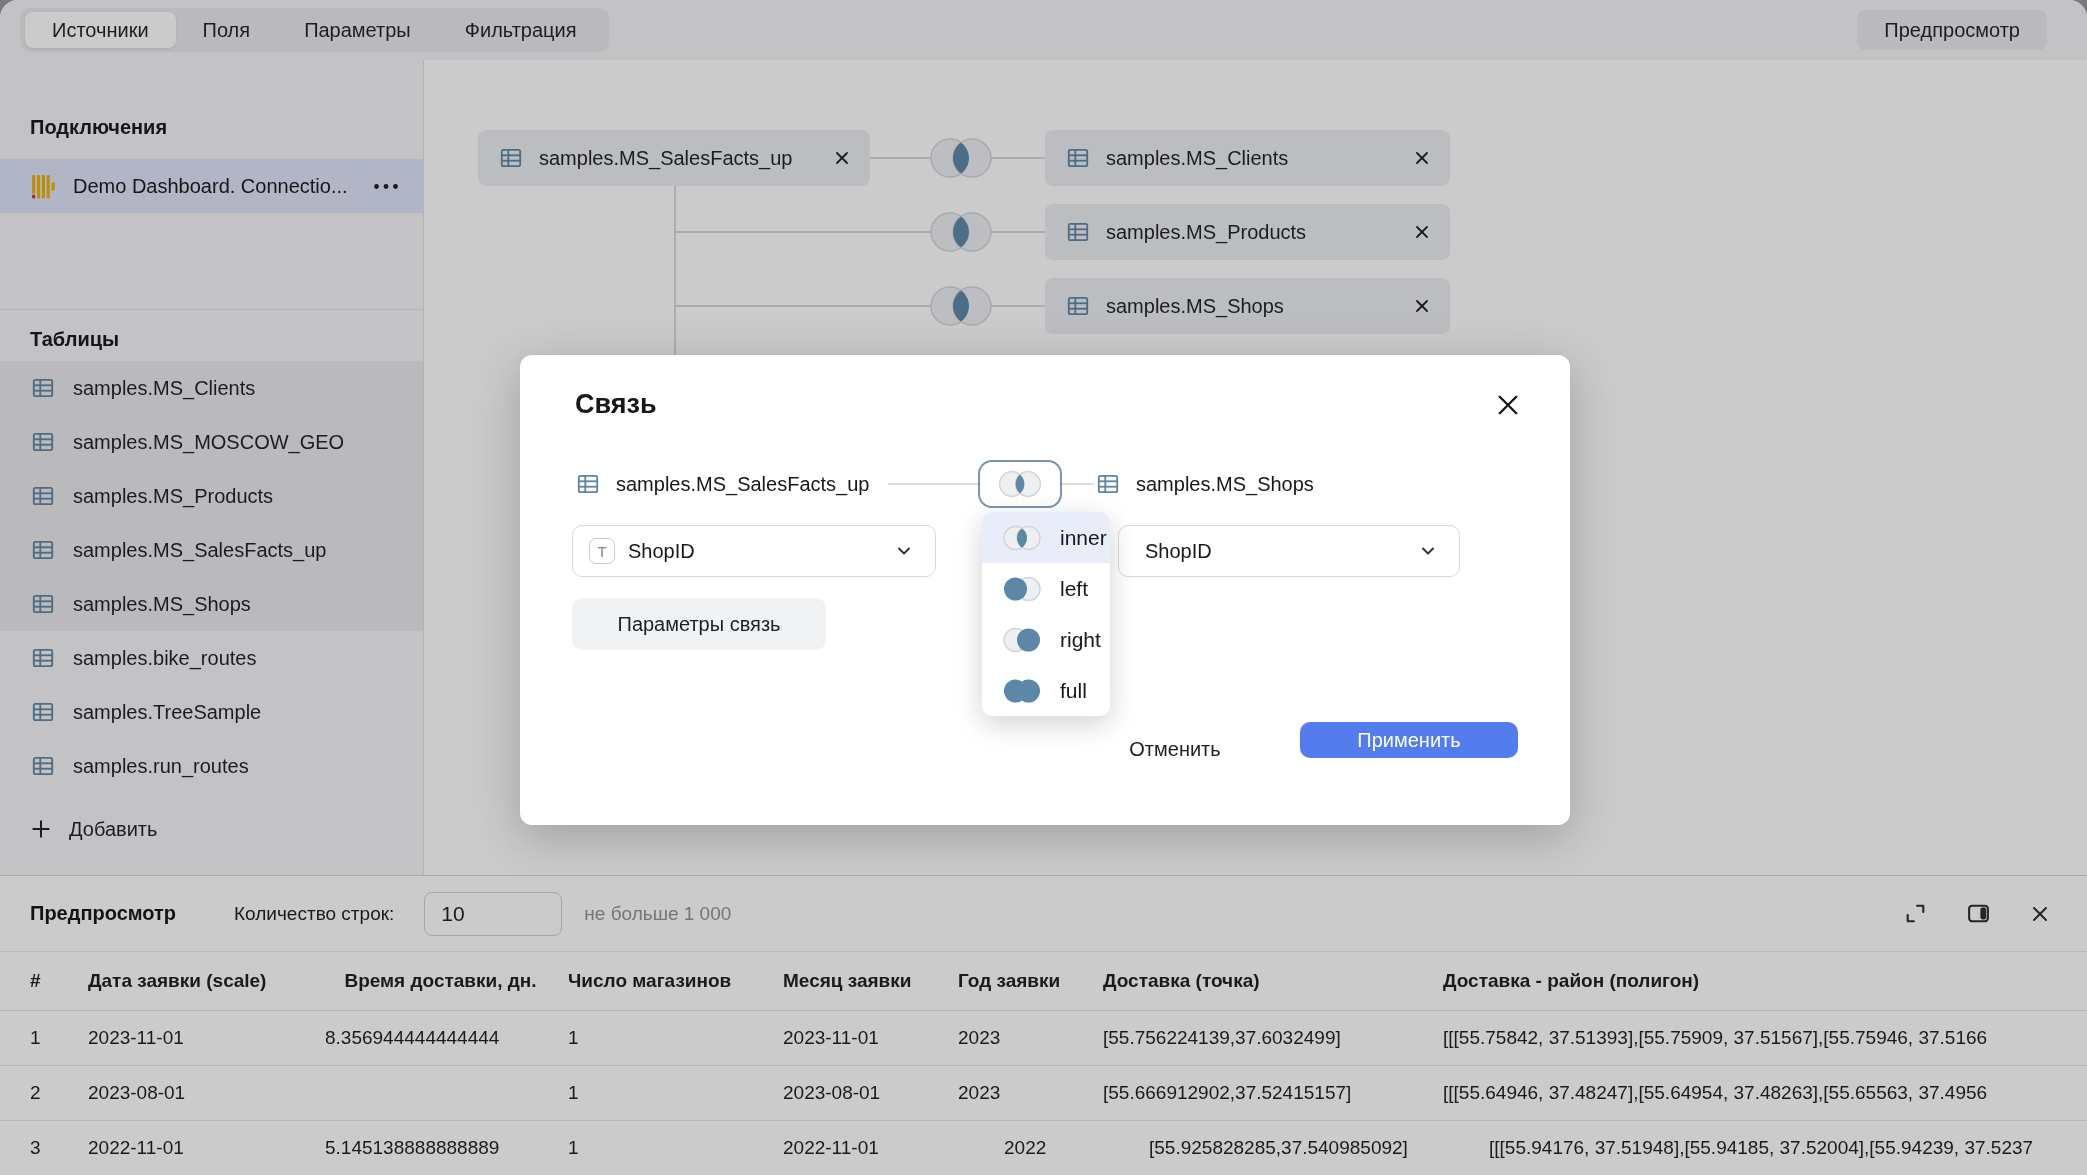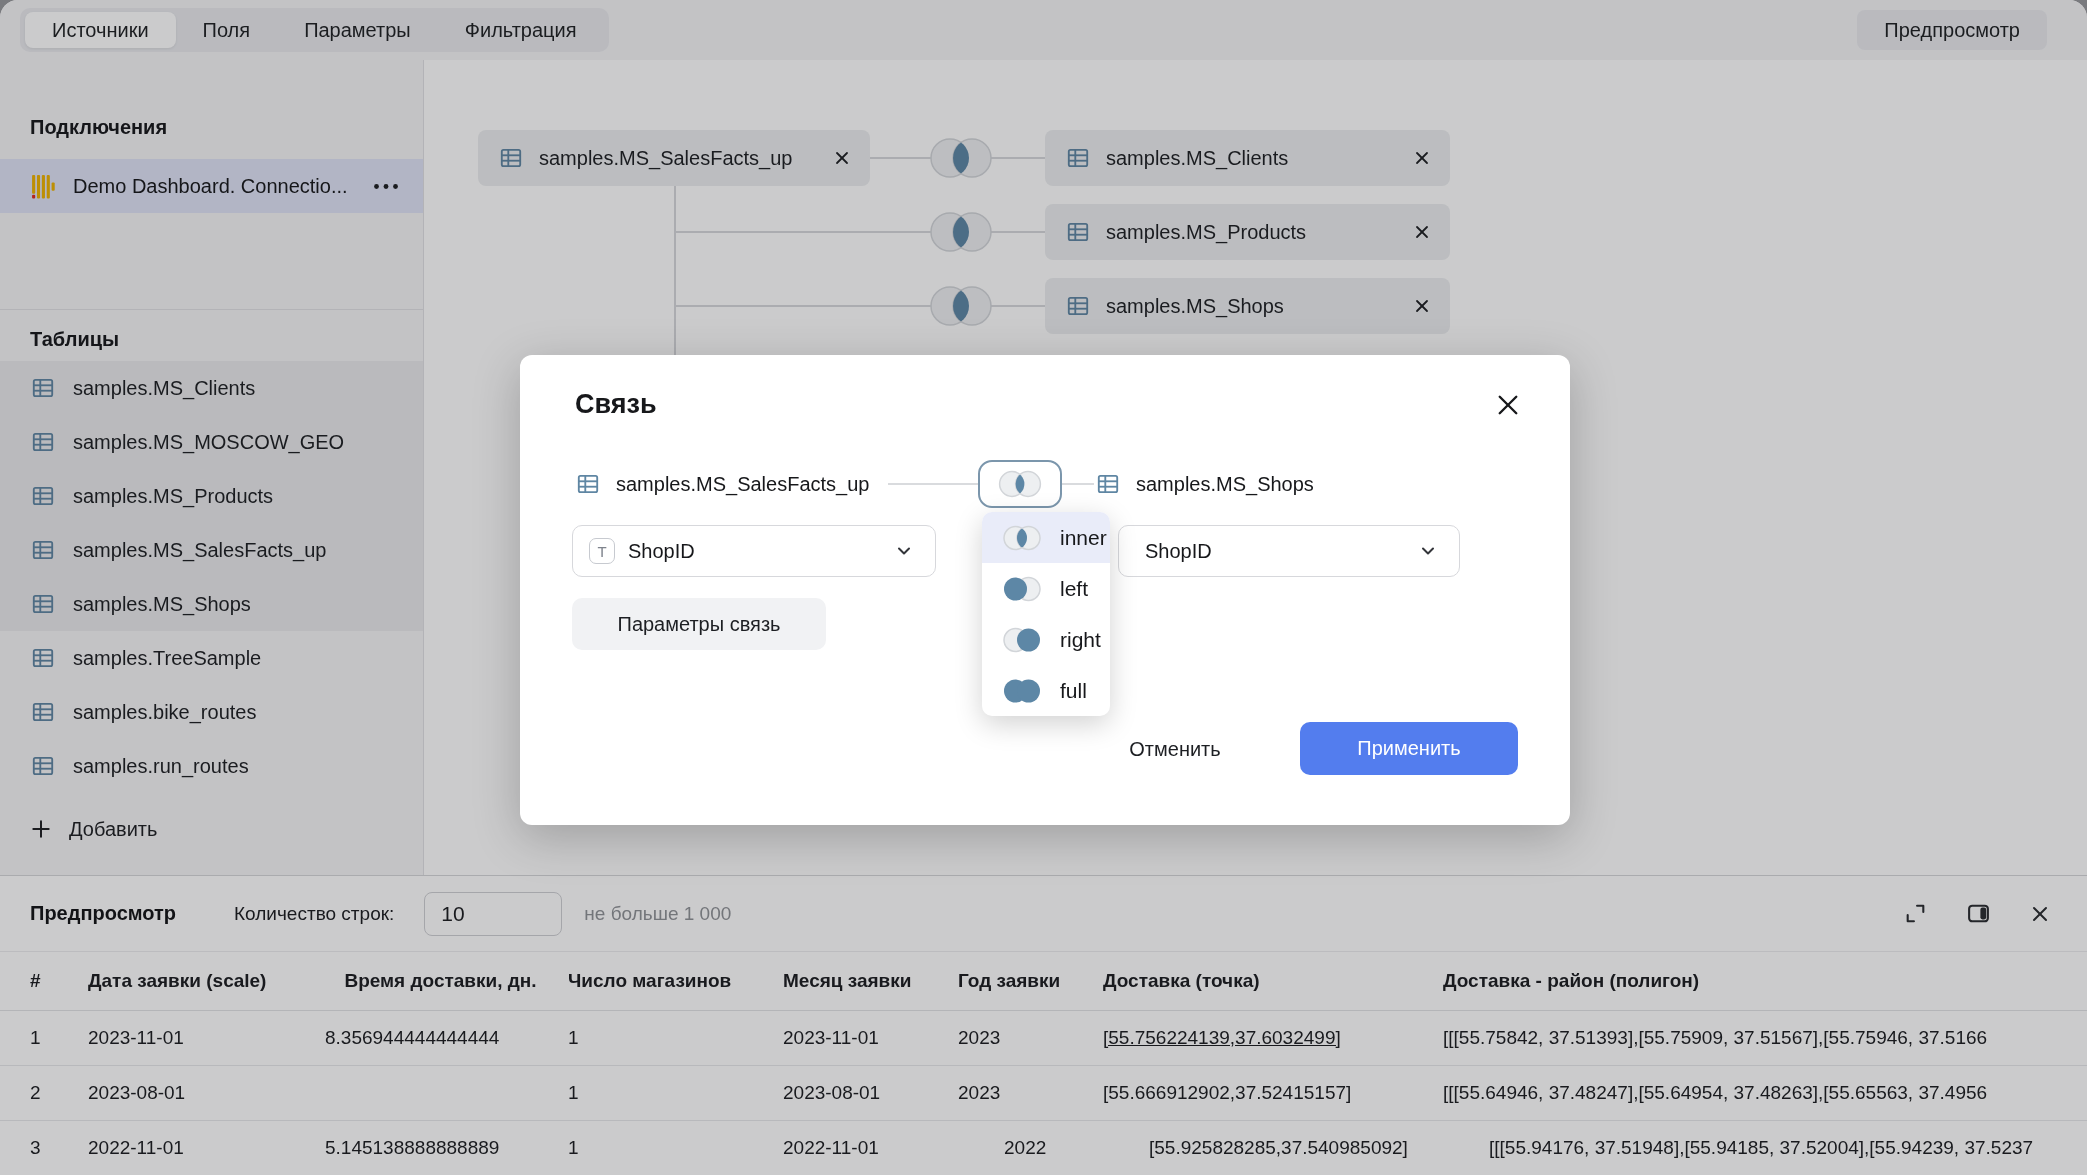--- a/index.html
+++ b/index.html
@@ -69,21 +69,21 @@
   .f-left { left:52px; width:364px; }
   .f-right { left:598px; width:342px; padding-left:26px; }
   .f-select .chev { margin-left:auto; display:inline-flex; }
   .type-badge { width:26px; height:26px; border:1.5px solid #c7cad0; border-radius:7px; color:#7e838c; font-size:15px; display:flex; align-items:center; justify-content:center; flex:none; }
   .add-btn { position:absolute; left:52px; top:243px; width:254px; height:52px; background:#f1f2f4; border:none; border-radius:10px; font-size:20px; color:#1d1f23; font-family:inherit; cursor:pointer; }
   .popup { position:absolute; left:462px; top:157px; width:128px; background:#fff; border-radius:10px; box-shadow:0 8px 28px rgba(0,0,0,.18); z-index:120; overflow:hidden; }
   .join-opt { height:51px; display:flex; align-items:center; padding-left:20px; gap:18px; font-size:21px; color:#17181b; cursor:pointer; }
   .join-opt.selected { background:#e9ecf9; }
   .vicon { display:inline-flex; }
   .cancel-btn { position:absolute; left:588px; top:372px; width:134px; height:44px; background:none; border:none; font-size:20px; color:#1d1f23; font-family:inherit; cursor:pointer; }
-  .apply-btn { position:absolute; left:780px; top:367px; width:218px; height:53px; background:#537dee; color:#fff; border:none; border-radius:10px; font-size:20px; font-family:inherit; cursor:pointer; }
+  .apply-btn { position:absolute; left:780px; top:367px; width:218px; height:36px; background:#537dee; color:#fff; border:none; border-radius:10px; font-size:20px; font-family:inherit; cursor:pointer; }
 </style>
 </head>
 <body>
 
 <div class="app">
 
   <div class="topbar">
     <div class="tab-group">
         <div class="tab active">Источники</div>
         <div class="tab">Поля</div>
@@ -177,32 +177,32 @@
         </div>
         <div class="side-item">
           <span class="icon">
             <svg width="26" height="26" viewBox="0 0 24 24" fill="none" stroke="#5f86a3" stroke-width="1.7">
               <rect x="3.5" y="4.5" width="17" height="15" rx="1.5"></rect>
               <line x1="3.5" y1="9.5" x2="20.5" y2="9.5"></line>
               <line x1="3.5" y1="14.5" x2="20.5" y2="14.5"></line>
               <line x1="9.5" y1="4.5" x2="9.5" y2="19.5"></line>
             </svg>
           </span>
+          <span>samples.bike_routes</span>
+        </div>
+        <div class="side-item">
+          <span class="icon">
+            <svg width="26" height="26" viewBox="0 0 24 24" fill="none" stroke="#5f86a3" stroke-width="1.7">
+              <rect x="3.5" y="4.5" width="17" height="15" rx="1.5"></rect>
+              <line x1="3.5" y1="9.5" x2="20.5" y2="9.5"></line>
+              <line x1="3.5" y1="14.5" x2="20.5" y2="14.5"></line>
+              <line x1="9.5" y1="4.5" x2="9.5" y2="19.5"></line>
+            </svg>
+          </span>
           <span>samples.TreeSample</span>
-        </div>
-        <div class="side-item">
-          <span class="icon">
-            <svg width="26" height="26" viewBox="0 0 24 24" fill="none" stroke="#5f86a3" stroke-width="1.7">
-              <rect x="3.5" y="4.5" width="17" height="15" rx="1.5"></rect>
-              <line x1="3.5" y1="9.5" x2="20.5" y2="9.5"></line>
-              <line x1="3.5" y1="14.5" x2="20.5" y2="14.5"></line>
-              <line x1="9.5" y1="4.5" x2="9.5" y2="19.5"></line>
-            </svg>
-          </span>
-          <span>samples.bike_routes</span>
         </div>
         <div class="side-item">
           <span class="icon">
             <svg width="26" height="26" viewBox="0 0 24 24" fill="none" stroke="#5f86a3" stroke-width="1.7">
               <rect x="3.5" y="4.5" width="17" height="15" rx="1.5"></rect>
               <line x1="3.5" y1="9.5" x2="20.5" y2="9.5"></line>
               <line x1="3.5" y1="14.5" x2="20.5" y2="14.5"></line>
               <line x1="9.5" y1="4.5" x2="9.5" y2="19.5"></line>
             </svg>
           </span>
@@ -369,21 +369,21 @@
           <div class="pv-cell" style="width: 340px;">Доставка (точка)</div>
           <div class="pv-cell" style="width: 640px;">Доставка - район (полигон)</div>
         </div>
         <div class="pv-row">
           <div class="pv-cell" style="width: 58px;">1</div>
           <div class="pv-cell" style="width: 237px;">2023-11-01</div>
           <div class="pv-cell" style="width: 243px;">8.356944444444444</div>
           <div class="pv-cell" style="width: 215px;">1</div>
           <div class="pv-cell" style="width: 175px;">2023-11-01</div>
           <div class="pv-cell" style="width: 145px;">2023</div>
-          <div class="pv-cell" style="width: 340px; text-decoration: underline;">[55.756224139,37.6032499]</div>
+          <div class="pv-cell" style="width: 340px;">[55.756224139,37.6032499]</div>
           <div class="pv-cell" style="width: 640px;">[[[55.75842, 37.51393],[55.75909, 37.51567],[55.75946, 37.5166</div>
         </div>
         <div class="pv-row">
           <div class="pv-cell" style="width: 58px;">2</div>
           <div class="pv-cell" style="width: 237px;">2023-08-01</div>
           <div class="pv-cell" style="width: 243px;"></div>
           <div class="pv-cell" style="width: 215px;">1</div>
           <div class="pv-cell" style="width: 175px;">2023-08-01</div>
           <div class="pv-cell" style="width: 145px;">2023</div>
           <div class="pv-cell" style="width: 340px;">[55.666912902,37.52415157]</div>

